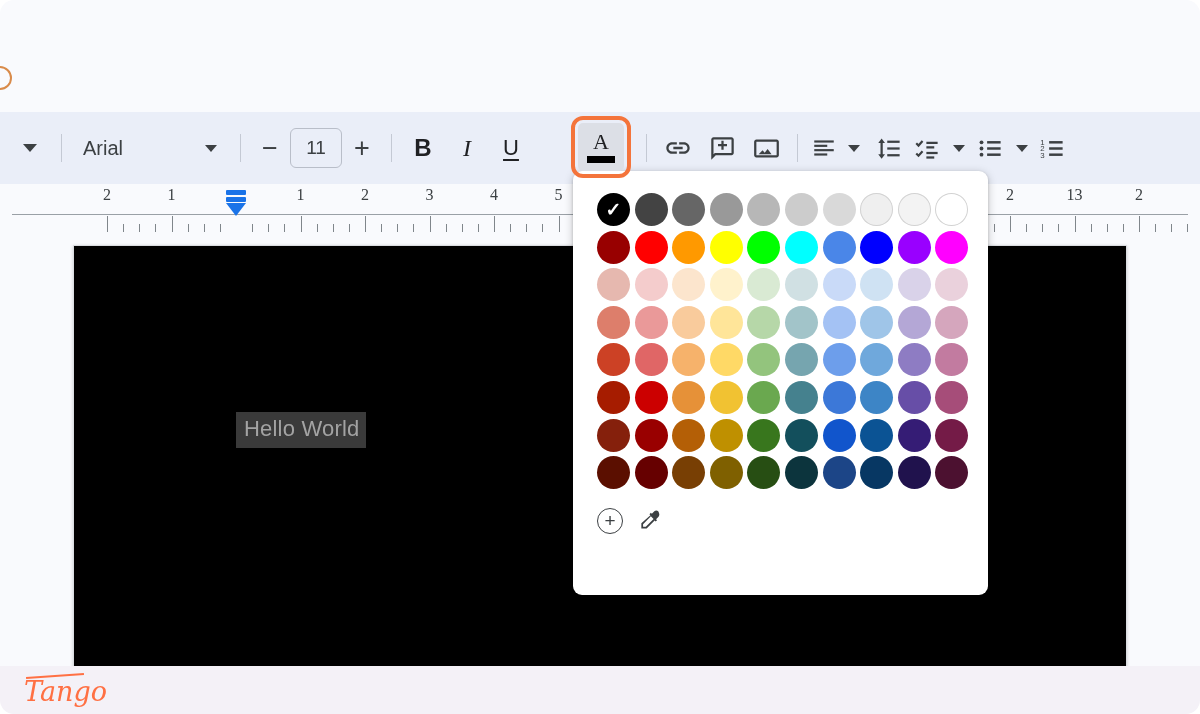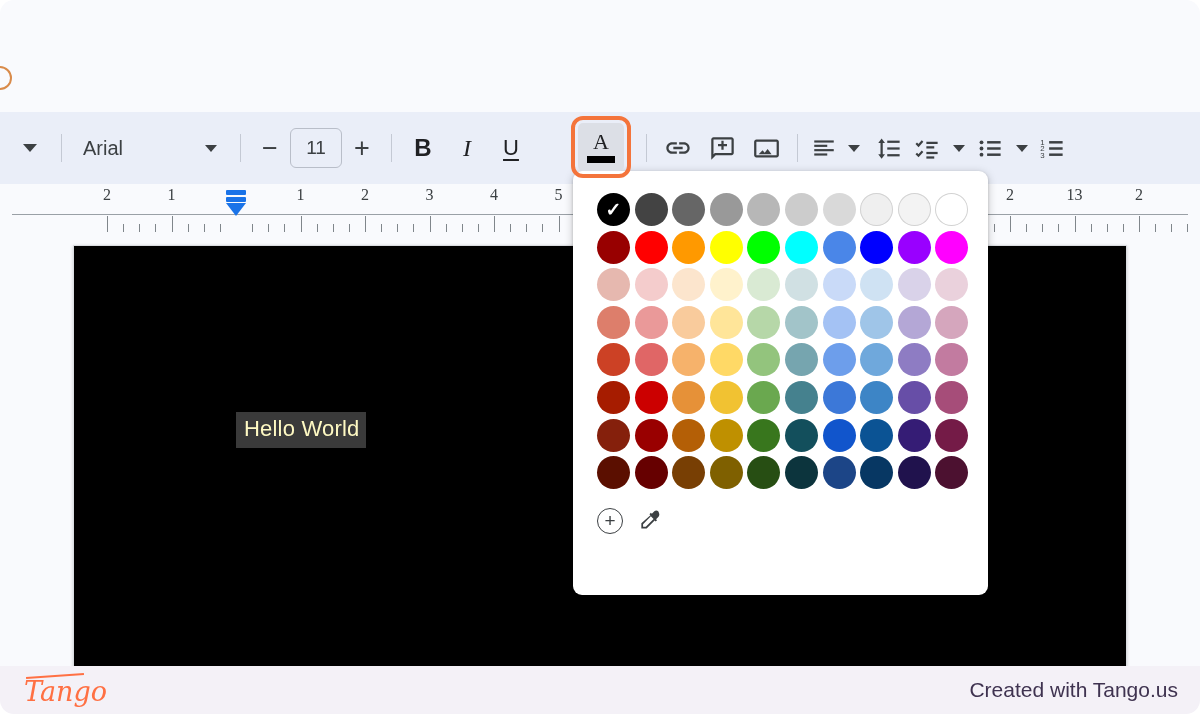--- a/index.html
+++ b/index.html
@@ -133,21 +133,21 @@
   .page {
     position: absolute; left: 73px; top: 245px; width: 1054px; height: 430px;
     background: #000000;
     border: 1px solid #dadce0;
     box-shadow: 0 1px 3px rgba(60,64,67,.25);
   }
   .doc-text {
     position: absolute; left: 236px; top: 412px;
     background: #3a3a3a;
     padding: 4px 6px 6px 8px;
-    font-size: 22px; color: #fef9c3;
+    font-size: 22px; color: #a3a3a3;
     letter-spacing: .2px;
     white-space: nowrap;
   }
 
   
   .picker {
     position: absolute; left: 573px; top: 171px; width: 415px; height: 424px;
     background: #ffffff; border-radius: 9px;
     box-shadow: 0 2px 10px rgba(0,0,0,.22), 0 1px 3px rgba(0,0,0,.18);
     z-index: 5;
@@ -532,16 +532,15 @@
     <div class="custom-row">
       <div class="plus-circle">+</div>
       <svg width="26" height="26" viewBox="0 0 24 24">
         <path d="M19.6 3.1c-1-1-2.6-1-3.6 0l-2.3 2.3-.9-.9-1.3 1.3.9.9L4 14.1V19h4.9l7.4-7.4.9.9 1.3-1.3-.9-.9 2.3-2.3c1-1 1-2.6-.3-4.9zM8.1 17.4H5.6v-2.5l7.2-7.2 2.5 2.5-7.2 7.2z" fill="#3c4043"></path>
       </svg>
     </div>
   </div>
 
   <div class="footer">
     <div class="tango-logo">Tango</div>
-    <div class="footer-right">Created with Tango.us</div>
   </div>
 
 </div>
 
 </body></html>

